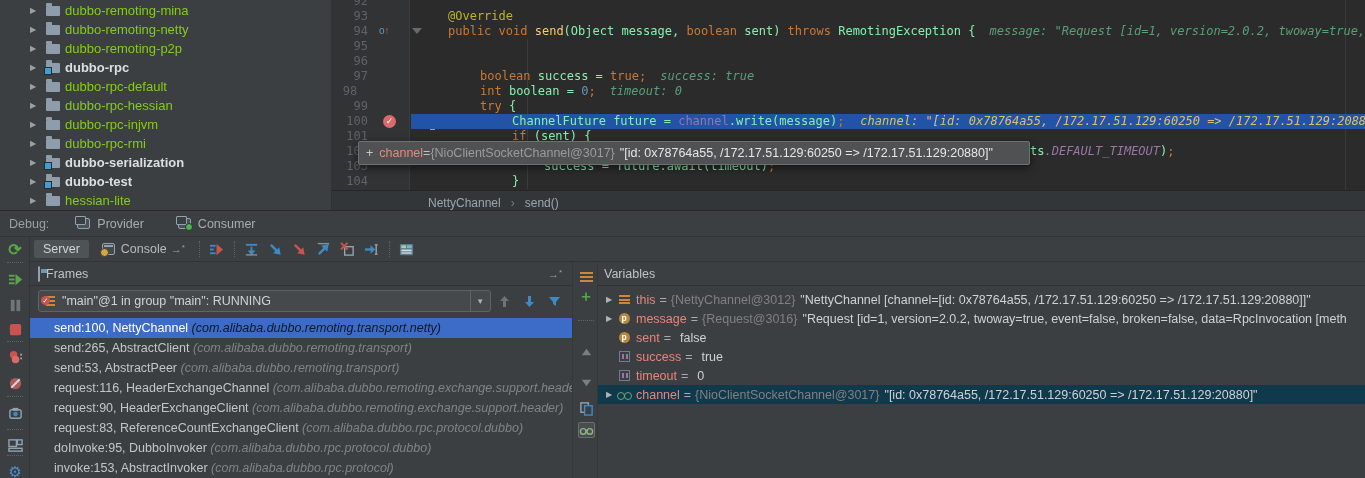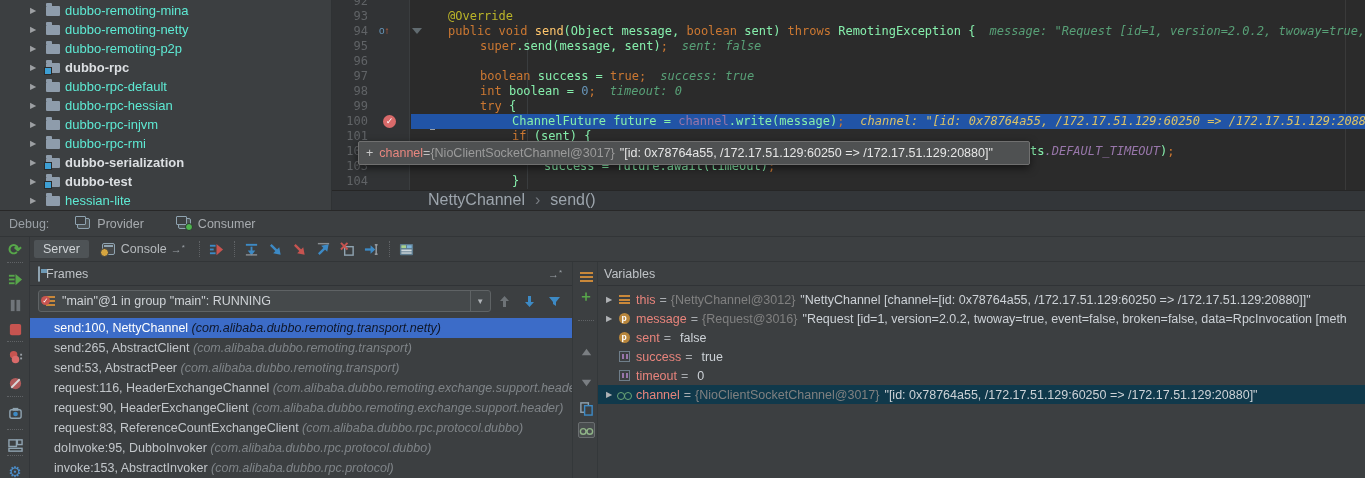--- a/index.html
+++ b/index.html
@@ -8,21 +8,21 @@
        font-family:"Liberation Sans",sans-serif;color:#bdc1c5;font-size:13px;}
   
   #top{position:absolute;left:0;top:0;width:1365px;height:210px;display:flex;}
   #project-tree{width:332px;height:210px;background:#3c3f41;border-right:1px solid #2f3234;
                 overflow:hidden;padding-top:1px;}
   .tree-row{height:19px;display:flex;align-items:center;white-space:nowrap;}
   .tree-arrow{width:12px;margin-left:30px;color:#9da0a3;font-size:8px;flex:none;}
   .folder{position:relative;width:14px;height:10px;background:#8e9cab;border-radius:1px;margin:0 5px 0 4px;flex:none;}
   .folder:before{content:"";position:absolute;left:0;top:-3px;width:6px;height:3px;background:#8e9cab;border-radius:1px 1px 0 0;}
   .folder.badged:after{content:"";position:absolute;left:-2px;bottom:-2px;width:6px;height:6px;background:#3d9fd4;border:1px solid #2b2b2b;}
-  .tree-label{color:#5eead4;}
+  .tree-label{color:#84cc16;}
   .tree-label.bold{font-weight:bold;color:#dcdfe2;}
   
   #editor-col{position:relative;width:1033px;height:210px;background:#2b2b2b;}
   #editor-body{position:relative;width:1033px;height:190px;overflow:hidden;
                font-family:"DejaVu Sans Mono",monospace;font-size:12px;line-height:15px;}
   #gutter{position:absolute;left:0;top:0;width:78px;height:190px;background:#313335;border-right:1px solid #3a3d3f;}
   .gut-num{position:absolute;left:0;width:36px;text-align:right;color:#606366;height:15px;}
   #code-area{position:absolute;left:79px;top:0;width:954px;height:190px;}
   .code-line{position:absolute;left:0;width:954px;height:15px;white-space:nowrap;overflow:hidden;color:#a9b7c6;}
   .code-line.exec{background:#2154a6;}
@@ -43,21 +43,21 @@
               background:#d96a6a;color:#fff;font-size:9px;line-height:13px;text-align:center;font-family:"Liberation Sans",sans-serif;}
   #override-ic{position:absolute;left:47px;top:25px;width:16px;height:12px;font-size:10px;line-height:12px;
                color:#6897bb;font-family:"Liberation Sans",sans-serif;}
   #override-ic b{color:#d46a43;font-weight:normal;}
   #fold-ic{position:absolute;left:1px;top:28px;width:0;height:0;border-left:5px solid transparent;
            border-right:5px solid transparent;border-top:6px solid #616b70;}
   #bulb{position:absolute;left:15px;top:116px;width:11px;height:11px;border-radius:50%;background:#eac545;border:1px solid #8a6d1d;}
   #bulb:after{content:"";position:absolute;left:3px;top:10px;width:5px;height:3px;background:#9aa0a6;}
   
   #breadcrumb{position:absolute;left:0;top:190px;width:1033px;height:20px;background:#333639;
-              border-top:1px solid #262626;display:flex;align-items:flex-start;color:#9da5ad;font-size:16px;}
+              border-top:1px solid #262626;display:flex;align-items:flex-end;color:#9da5ad;font-size:12px;}
   #breadcrumb .bc-item{margin-left:0;}
   #breadcrumb .bc-first{margin-left:96px;}
   #breadcrumb .bc-sep{margin:0 10px;color:#787d83;}
   
   #dbg-tooltip{position:absolute;left:358px;top:141px;width:672px;height:24px;background:#4f5152;
                border:1px solid #707070;border-radius:2px;box-shadow:0 3px 8px rgba(0,0,0,.55);
                display:flex;align-items:center;white-space:nowrap;z-index:20;font-size:12.5px;padding-left:7px;overflow:hidden;}
   #dbg-tooltip .caret{position:absolute;left:425px;top:-7px;width:0;height:0;border-left:6px solid transparent;
                border-right:6px solid transparent;border-bottom:7px solid #4f5152;}
   .tt-plus{color:#c8c8c8;margin-right:6px;}
@@ -206,37 +206,36 @@
 
     <div id="editor-col">
       <div id="editor-body">
         <div id="gutter">
             <div class="gut-num" style="top: -6px;">92</div>
             <div class="gut-num" style="top: 9px;">93</div>
             <div class="gut-num" style="top: 24px;">94</div>
             <div class="gut-num" style="top: 39px;">95</div>
             <div class="gut-num" style="top: 54px;">96</div>
             <div class="gut-num" style="top: 69px;">97</div>
-            <div class="gut-num" style="top: 84px;">98</div>
+            <div class="gut-num" style="top: 84px; text-align: center;">98</div>
             <div class="gut-num" style="top: 99px;">99</div>
             <div class="gut-num" style="top: 114px;">100</div>
             <div class="gut-num" style="top: 129px;">101</div>
             <div class="gut-num" style="top: 144px;">102</div>
             <div class="gut-num" style="top: 159px;">103</div>
             <div class="gut-num" style="top: 174px;">104</div>
           </div>
         <div id="code-area">
           <div id="indent-guide"></div>
           <div id="margin-line"></div>
           <div id="fold-ic"></div>
           <div id="bulb"></div>
         <div class="code-line" style="top: -6px; padding-left: 5px;"></div>
             <div class="code-line" style="top: 9px; padding-left: 37px;"><span class="cl-ann">@Override</span></div>
             <div class="code-line" style="top: 24px; padding-left: 37px;"><span class="cl-kw">public void </span><span class="cl-m">send</span><span class="cl-p">(Object message, </span><span class="cl-kw">boolean</span><span class="cl-p"> sent) </span><span class="cl-kw">throws</span><span class="cl-p"> RemotingException {</span><span class="cl-hint">message: "Request [id=1, version=2.0.2, twoway=true, eve</span></div>
-            <div class="code-line" style="top: 39px; padding-left: 69px;"><span class="cl-kw">super</span><span class="cl-p">.send(message, sent)</span><span class="cl-o">;</span><span class="cl-hint">sent: false</span></div>
             <div class="code-line" style="top: 54px; padding-left: 69px;"></div>
             <div class="code-line" style="top: 69px; padding-left: 69px;"><span class="cl-kw">boolean</span><span class="cl-p"> success = </span><span class="cl-kw">true</span><span class="cl-o">;</span><span class="cl-hint">success: true</span></div>
             <div class="code-line" style="top: 84px; padding-left: 69px;"><span class="cl-kw">int</span><span class="cl-p"> boolean = </span><span class="cl-num">0</span><span class="cl-o">;</span><span class="cl-hint">timeout: 0</span></div>
             <div class="code-line" style="top: 99px; padding-left: 69px;"><span class="cl-kw">try</span><span class="cl-p"> {</span></div>
             <div class="code-line exec" style="top: 114px; padding-left: 101px;"><span class="cl-p">ChannelFuture future = </span><span class="cl-f">channel</span><span class="cl-p">.write(message)</span><span class="cl-o">;</span><span class="cl-hintY">channel: "[id: 0x78764a55, /172.17.51.129:60250 =&gt; /172.17.51.129:20880]"</span></div>
             <div class="code-line" style="top: 129px; padding-left: 101px;"><span class="cl-kw">if</span><span class="cl-p"> (sent) {</span></div>
             <div class="code-line" style="top: 144px; padding-left: 619px;"><span class="cl-p">ts</span><span class="cl-sf">.DEFAULT_TIMEOUT</span><span class="cl-p">)</span><span class="cl-o">;</span></div>
             <div class="code-line" style="top: 159px; padding-left: 133px;"><span class="cl-p">success = future.await(timeout)</span><span class="cl-o">;</span></div>
             <div class="code-line" style="top: 174px; padding-left: 101px;"><span class="cl-p">}</span></div>
           </div>

